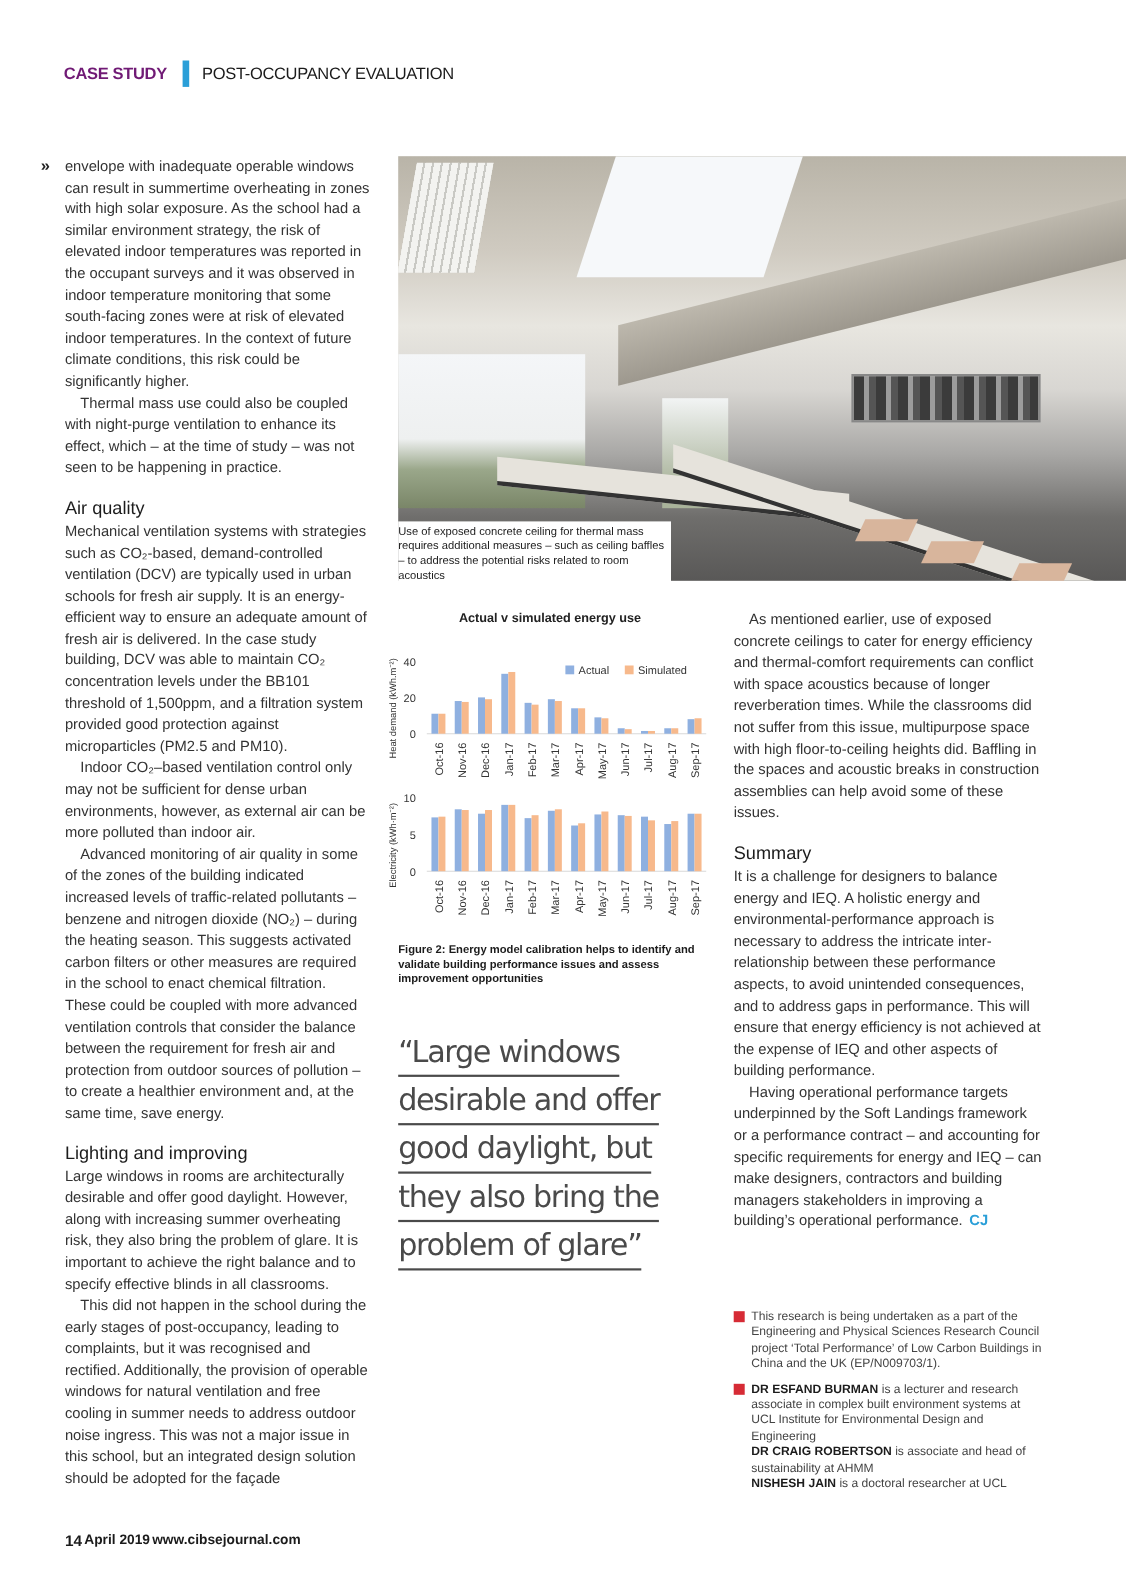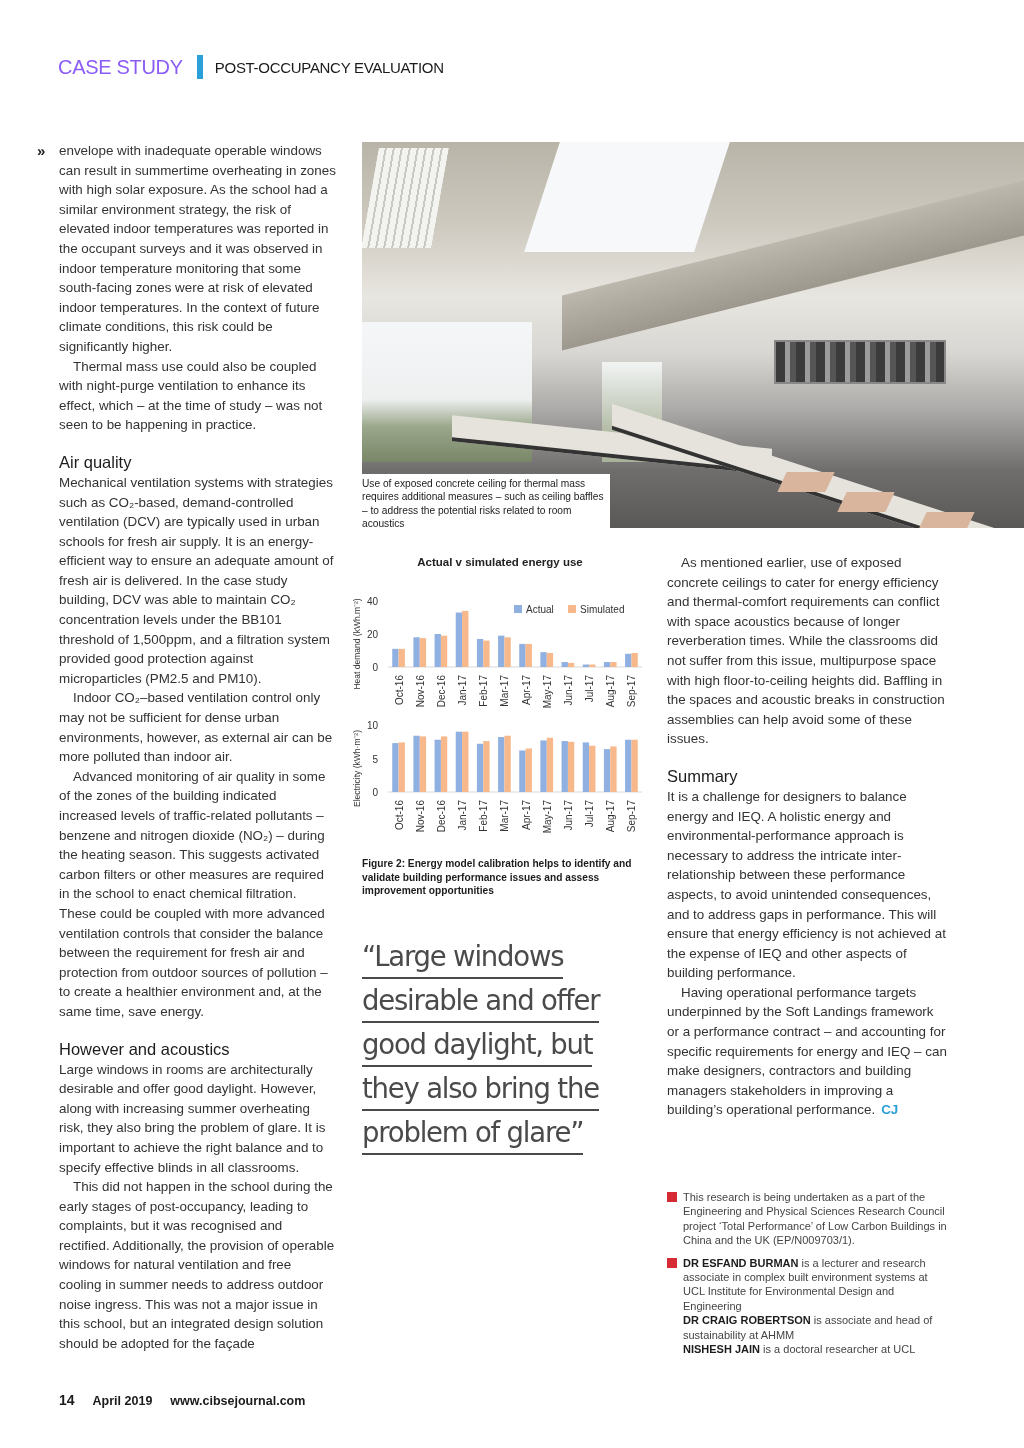--- a/index.html
+++ b/index.html
@@ -1,20 +1,20 @@
 <!DOCTYPE html>
 <html><head>
   <meta charset="utf-8">
   <style>
     * { box-sizing: border-box; margin: 0; padding: 0; }
     html, body { width: 1024px; height: 1448px; background: #ffffff; overflow: hidden; }
     body { position: relative; font-family: "Liberation Sans", sans-serif; color: #2a2a2a; }
 
     .header { position: absolute; left: 58px; top: 56px; height: 22px; display: flex; align-items: center; }
-    .header .kicker { font-weight: normal; font-size: 20px; color: #8b5cf6; letter-spacing: -0.3px; }
+    .header .kicker { font-weight: bold; font-size: 15px; color: #701a75; letter-spacing: -0.3px; }
     .header .bar { width: 6px; height: 24px; background: #2a9fd8; margin: 0 12px 0 14px; }
     .header .section { font-size: 15px; color: #1b1b1b; letter-spacing: -0.3px; }
 
     .col { position: absolute; font-size: 13.4px; line-height: 19.6px; color: #333; }
     .col p { margin: 0; }
     .col p.indent { text-indent: 14px; }
     .col-left { left: 59px; top: 141px; width: 277px; }
     .col-right { left: 667px; top: 553px; width: 282px; }
 
     .cont-mark { position: absolute; left: -22px; top: 0; font-weight: bold; font-size: 15px; color: #222; }
@@ -41,21 +41,21 @@
     .fig-caption { position: absolute; left: 362px; top: 857px; width: 270px; font-size: 10.2px; line-height: 13.6px; font-weight: bold; color: #1c1c1c; }
 
     .pullquote { position: absolute; left: 362px; top: 938px; width: 250px; }
     .pq-line { font-family: "DejaVu Sans", sans-serif; font-size: 27.5px; color: #4a4a4a; letter-spacing: -1.2px; line-height: 36px; padding-bottom: 3px; border-bottom: 2px solid #4a4a4a; display: table; margin-bottom: 3px; white-space: nowrap; }
 
     .notes { position: absolute; left: 667px; top: 1190px; width: 282px; font-size: 11px; line-height: 14.4px; color: #444; }
     .note { position: relative; padding-left: 16px; margin-bottom: 8px; }
     .note .sq { position: absolute; left: 0; top: 2px; width: 10px; height: 10px; background: #d62b35; }
     .note b { color: #1c1c1c; }
 
-    .footer { position: absolute; left: 59px; top: 1392px; font-size: 12.5px; color: #1b1b1b; font-weight: bold; display: flex; gap: 18px; align-items: flex-end; }
+    .footer { position: absolute; left: 59px; top: 1392px; font-size: 12.5px; color: #1b1b1b; font-weight: bold; display: flex; gap: 2px; align-items: center; }
     .footer .pg { font-size: 14px; }
   </style>
 </head>
 <body>
 
 <div class="header">
   <span class="kicker">CASE STUDY</span>
   <span class="bar"></span>
   <span class="section">POST-OCCUPANCY EVALUATION</span>
 </div>
@@ -63,21 +63,21 @@
 <div class="col col-left">
   <span class="cont-mark">»</span>
   <p>envelope with inadequate operable windows can result in summertime overheating in zones with high solar exposure. As the school had a similar environment strategy, the risk of elevated indoor temperatures was reported in the occupant surveys and it was observed in indoor temperature monitoring that some south-facing zones were at risk of elevated indoor temperatures. In the context of future climate conditions, this risk could be significantly higher.</p>
   <p class="indent">Thermal mass use could also be coupled with night-purge ventilation to enhance its effect, which – at the time of study – was not seen to be happening in practice.</p>
 
   <h2 class="heading">Air quality</h2>
   <p>Mechanical ventilation systems with strategies such as CO₂-based, demand-controlled ventilation (DCV) are typically used in urban schools for fresh air supply. It is an energy-efficient way to ensure an adequate amount of fresh air is delivered. In the case study building, DCV was able to maintain CO₂ concentration levels under the BB101 threshold of 1,500ppm, and a filtration system provided good protection against microparticles (PM2.5 and PM10).</p>
   <p class="indent">Indoor CO₂–based ventilation control only may not be sufficient for dense urban environments, however, as external air can be more polluted than indoor air.</p>
   <p class="indent">Advanced monitoring of air quality in some of the zones of the building indicated increased levels of traffic-related pollutants – benzene and nitrogen dioxide (NO₂) – during the heating season. This suggests activated carbon filters or other measures are required in the school to enact chemical filtration. These could be coupled with more advanced ventilation controls that consider the balance between the requirement for fresh air and protection from outdoor sources of pollution – to create a healthier environment and, at the same time, save energy.</p>
 
-  <h2 class="heading">However and acoustics</h2>
+  <h2 class="heading">Lighting and improving</h2>
   <p>Large windows in rooms are architecturally desirable and offer good daylight. However, along with increasing summer overheating risk, they also bring the problem of glare. It is important to achieve the right balance and to specify effective blinds in all classrooms.</p>
   <p class="indent">This did not happen in the school during the early stages of post-occupancy, leading to complaints, but it was recognised and rectified. Additionally, the provision of operable windows for natural ventilation and free cooling in summer needs to address outdoor noise ingress. This was not a major issue in this school, but an integrated design solution should be adopted for the façade</p>
 </div>
 
 <div class="photo" aria-label="Classroom with exposed concrete ceiling, skylight, large windows and rows of desks">
   <div class="skylight"></div>
   <div class="beam"></div>
   <div class="lamp"></div>
   <div class="window"></div>
   <div class="window2"></div>

